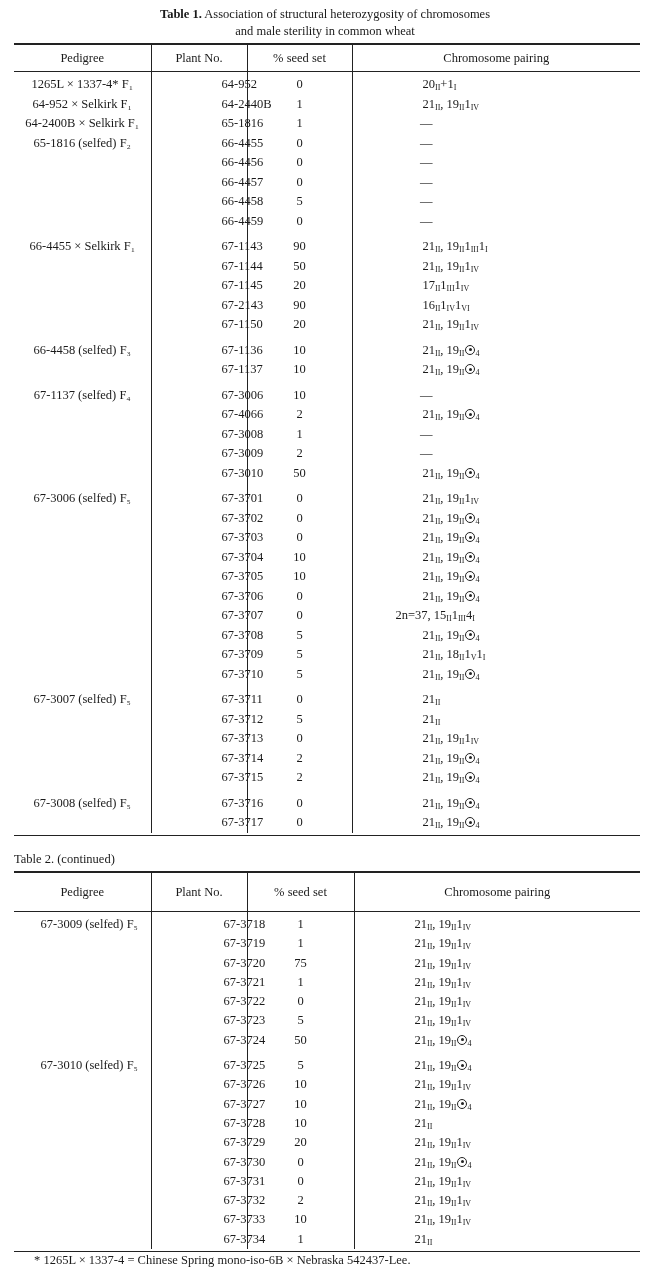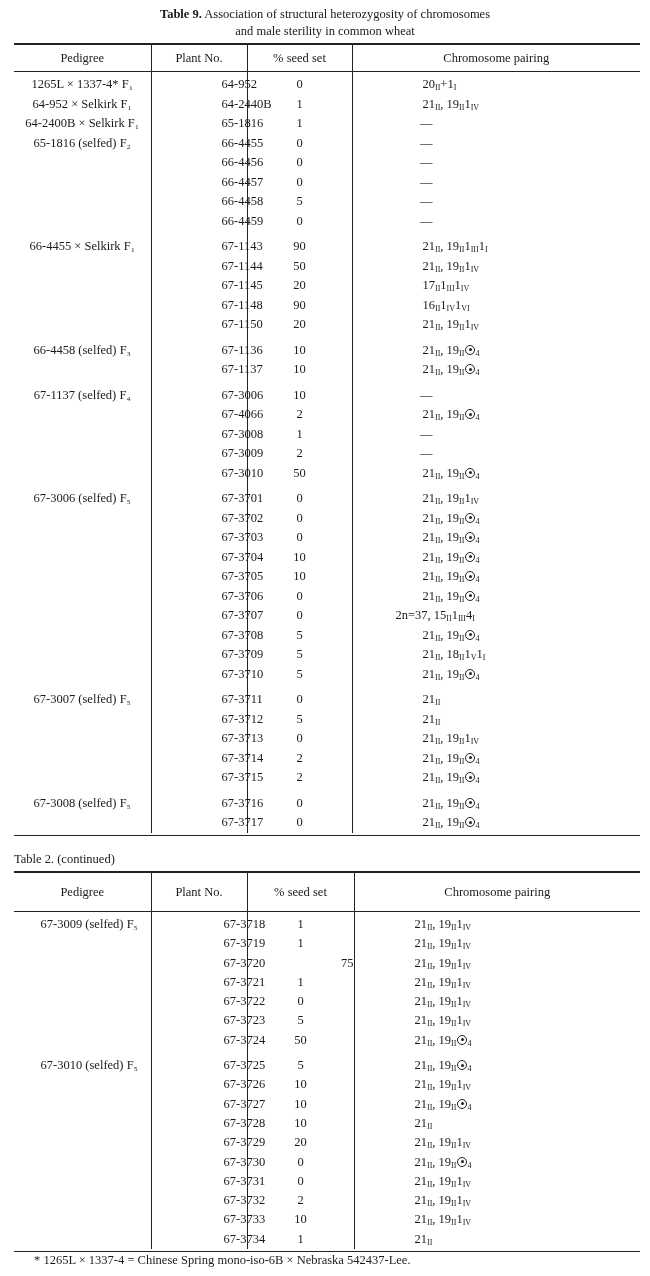--- a/index.html
+++ b/index.html
@@ -18,21 +18,21 @@
   sub{font-size:8px;vertical-align:-2px;line-height:0;}
   .circ{display:inline-block;width:8px;height:8px;border:1px solid #222;border-radius:50%;position:relative;vertical-align:-1px;margin-left:1px;}
   .circ:after{content:"";position:absolute;left:2.5px;top:2.5px;width:3px;height:3px;border-radius:50%;background:#222;}
   .footnote{position:absolute;left:34px;top:1253px;font-size:12.5px;font-family:"Liberation Serif",serif;}
   .caption2{position:absolute;left:14px;top:852px;font-size:12.5px;font-family:"Liberation Serif",serif;}
 </style>
 </head>
 <body>
 
 <div class="caption" style="top:6px;">
-  <span class="lbl">Table 9.</span>
+  <span class="lbl">Table 1.</span>
   <span>Association of structural heterozygosity of chromosomes</span><br>
   <span>and male sterility in common wheat</span>
 </div>
 
 <div style="position:absolute;left:14px;top:43px;width:626px;height:2px;background:#222;"></div>
 <table class="t" id="t1" style="top:45px;left:14px;width:626px;">
   <colgroup>
       <col style="width:137px">
       <col style="width:96px">
       <col style="width:105px">
@@ -108,21 +108,21 @@
         <td class="pair" style="height: 19.5px; line-height: 19.5px; padding-left: 70px;">21<sub>II</sub>, 19<sub>II</sub>1<sub>IV</sub></td>
       </tr>
       <tr>
         <td class="ped" style="height: 19.5px; line-height: 19.5px; padding-left: 0px;"></td>
         <td class="plant" style="height: 19.5px; line-height: 19.5px;">67-1145</td>
         <td class="seed" style="height: 19.5px; line-height: 19.5px;">20</td>
         <td class="pair" style="height: 19.5px; line-height: 19.5px; padding-left: 70px;">17<sub>II</sub>1<sub>III</sub>1<sub>IV</sub></td>
       </tr>
       <tr>
         <td class="ped" style="height: 19.5px; line-height: 19.5px; padding-left: 0px;"></td>
-        <td class="plant" style="height: 19.5px; line-height: 19.5px;">67-1148</td>
+        <td class="plant" style="height: 19.5px; line-height: 19.5px;">67-2143</td>
         <td class="seed" style="height: 19.5px; line-height: 19.5px;">90</td>
         <td class="pair" style="height: 19.5px; line-height: 19.5px; padding-left: 70px;">16<sub>II</sub>1<sub>IV</sub>1<sub>VI</sub></td>
       </tr>
       <tr>
         <td class="ped" style="height: 19.5px; line-height: 19.5px; padding-left: 0px;"></td>
         <td class="plant" style="height: 19.5px; line-height: 19.5px;">67-1150</td>
         <td class="seed" style="height: 19.5px; line-height: 19.5px;">20</td>
         <td class="pair" style="height: 19.5px; line-height: 19.5px; padding-left: 70px;">21<sub>II</sub>, 19<sub>II</sub>1<sub>IV</sub></td>
       </tr>
       <tr>
@@ -299,21 +299,21 @@
       </tr>
       <tr>
         <td class="ped" style="height: 19.3px; line-height: 19.3px; padding-left: 14px;"></td>
         <td class="plant" style="height: 19.3px; line-height: 19.3px; padding-left: 72px;">67-3719</td>
         <td class="seed" style="height: 19.3px; line-height: 19.3px;">1</td>
         <td class="pair" style="height: 19.3px; line-height: 19.3px; padding-left: 60px;">21<sub>II</sub>, 19<sub>II</sub>1<sub>IV</sub></td>
       </tr>
       <tr>
         <td class="ped" style="height: 19.3px; line-height: 19.3px; padding-left: 14px;"></td>
         <td class="plant" style="height: 19.3px; line-height: 19.3px; padding-left: 72px;">67-3720</td>
-        <td class="seed" style="height: 19.3px; line-height: 19.3px; text-align: right;">75</td>
+        <td class="seed" style="height: 19.3px; line-height: 19.3px;">75</td>
         <td class="pair" style="height: 19.3px; line-height: 19.3px; padding-left: 60px;">21<sub>II</sub>, 19<sub>II</sub>1<sub>IV</sub></td>
       </tr>
       <tr>
         <td class="ped" style="height: 19.3px; line-height: 19.3px; padding-left: 14px;"></td>
         <td class="plant" style="height: 19.3px; line-height: 19.3px; padding-left: 72px;">67-3721</td>
         <td class="seed" style="height: 19.3px; line-height: 19.3px;">1</td>
         <td class="pair" style="height: 19.3px; line-height: 19.3px; padding-left: 60px;">21<sub>II</sub>, 19<sub>II</sub>1<sub>IV</sub></td>
       </tr>
       <tr>
         <td class="ped" style="height: 19.3px; line-height: 19.3px; padding-left: 14px;"></td>

